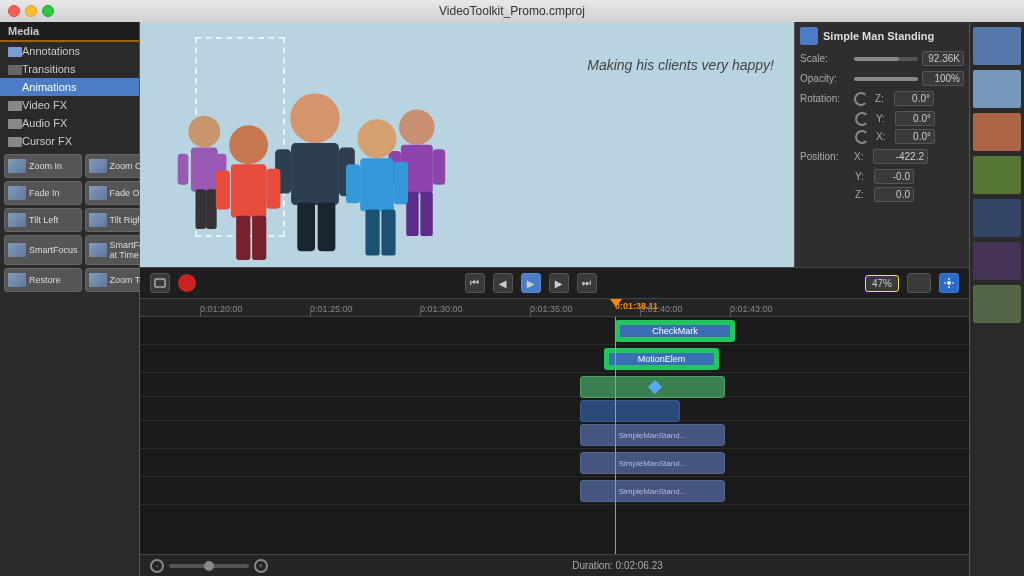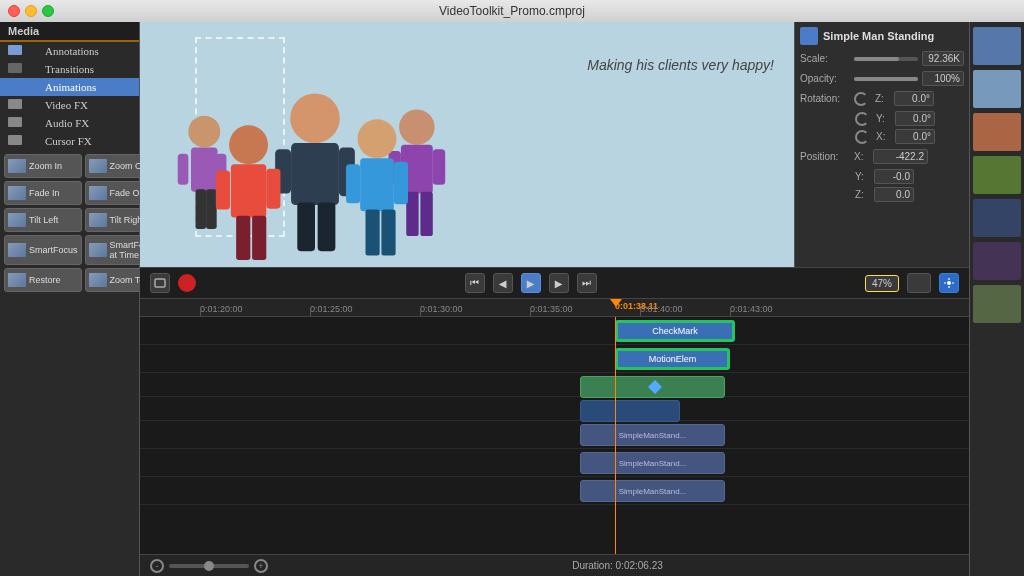--- a/index.html
+++ b/index.html
@@ -56,27 +56,26 @@
     .left-panel-header {
       background: #1e1e1e;
       padding: 3px 8px;
       font-size: 11px;
       color: #ccc;
       font-weight: bold;
       border-bottom: 2px solid #a16207;
     }
     .nav-item {
       display: flex;
-      align-items: flex-start;
+      align-items: flex-end;
       padding: 3px 8px;
       cursor: pointer;
       font-size: 11px;
       color: #ccc;
-      gap: 23px;
-      font-family: Liberation Serif, serif;
+      gap: 0;
     }
     .nav-item.active { background: #4a7cc7; color: white; }
     .nav-icon {
       width: 14px;
       height: 10px;
       background: #666;
       border-radius: 1px;
       flex-shrink: 0;
     }
     .nav-icon.camera { background: #7a9cd4; }
@@ -367,21 +366,21 @@
       top: 3px;
       border-radius: 3px;
       display: flex;
       align-items: center;
       justify-content: center;
       font-size: 9px;
       color: #fff;
       cursor: pointer;
       overflow: hidden;
     }
-    .clip-blue { background: #3a6eb5; border: 3px solid #22c55e; }
+    .clip-blue { background: #3a6eb5; border: 5px solid #22c55e; }
     .clip-green { background: #3a8050; border: 1px solid #50a060; }
     .clip-dark { background: #2a4a7a; border: 1px solid #3a5a8a; }
     .clip-medium { background: #445580; border: 1px solid #556690; }
     .timeline-time-indicator {
       position: absolute;
       top: 2px;
       color: #ff8800;
       font-size: 10px;
       font-weight: bold;
     }
@@ -726,21 +725,21 @@
 
         <div class="playhead" style="left:475px;height:100%;top:0;"></div>
 
         <div class="track-row">
           <div class="track-clip clip-blue" style="left:475px;width:120px;">
             <span style="font-size:9px;color:#fff;padding:0 4px;">CheckMark</span>
           </div>
         </div>
 
         <div class="track-row">
-          <div class="track-clip clip-blue" style="left:475px;width:115px;">
+          <div class="track-clip clip-blue" style="left:464px;width:115px;">
             <span style="font-size:9px;color:#fff;padding:0 4px;">MotionElem</span>
           </div>
         </div>
 
         <div class="track-row" style="height:24px;">
           <div class="track-clip clip-green" style="left:440px;width:145px;">
             <svg width="14" height="14" viewBox="0 0 14 14" style="margin-left:4px;">
                 <polygon points="7,0 14,7 7,14 0,7" fill="#5af"></polygon>
               </svg>
           </div>

